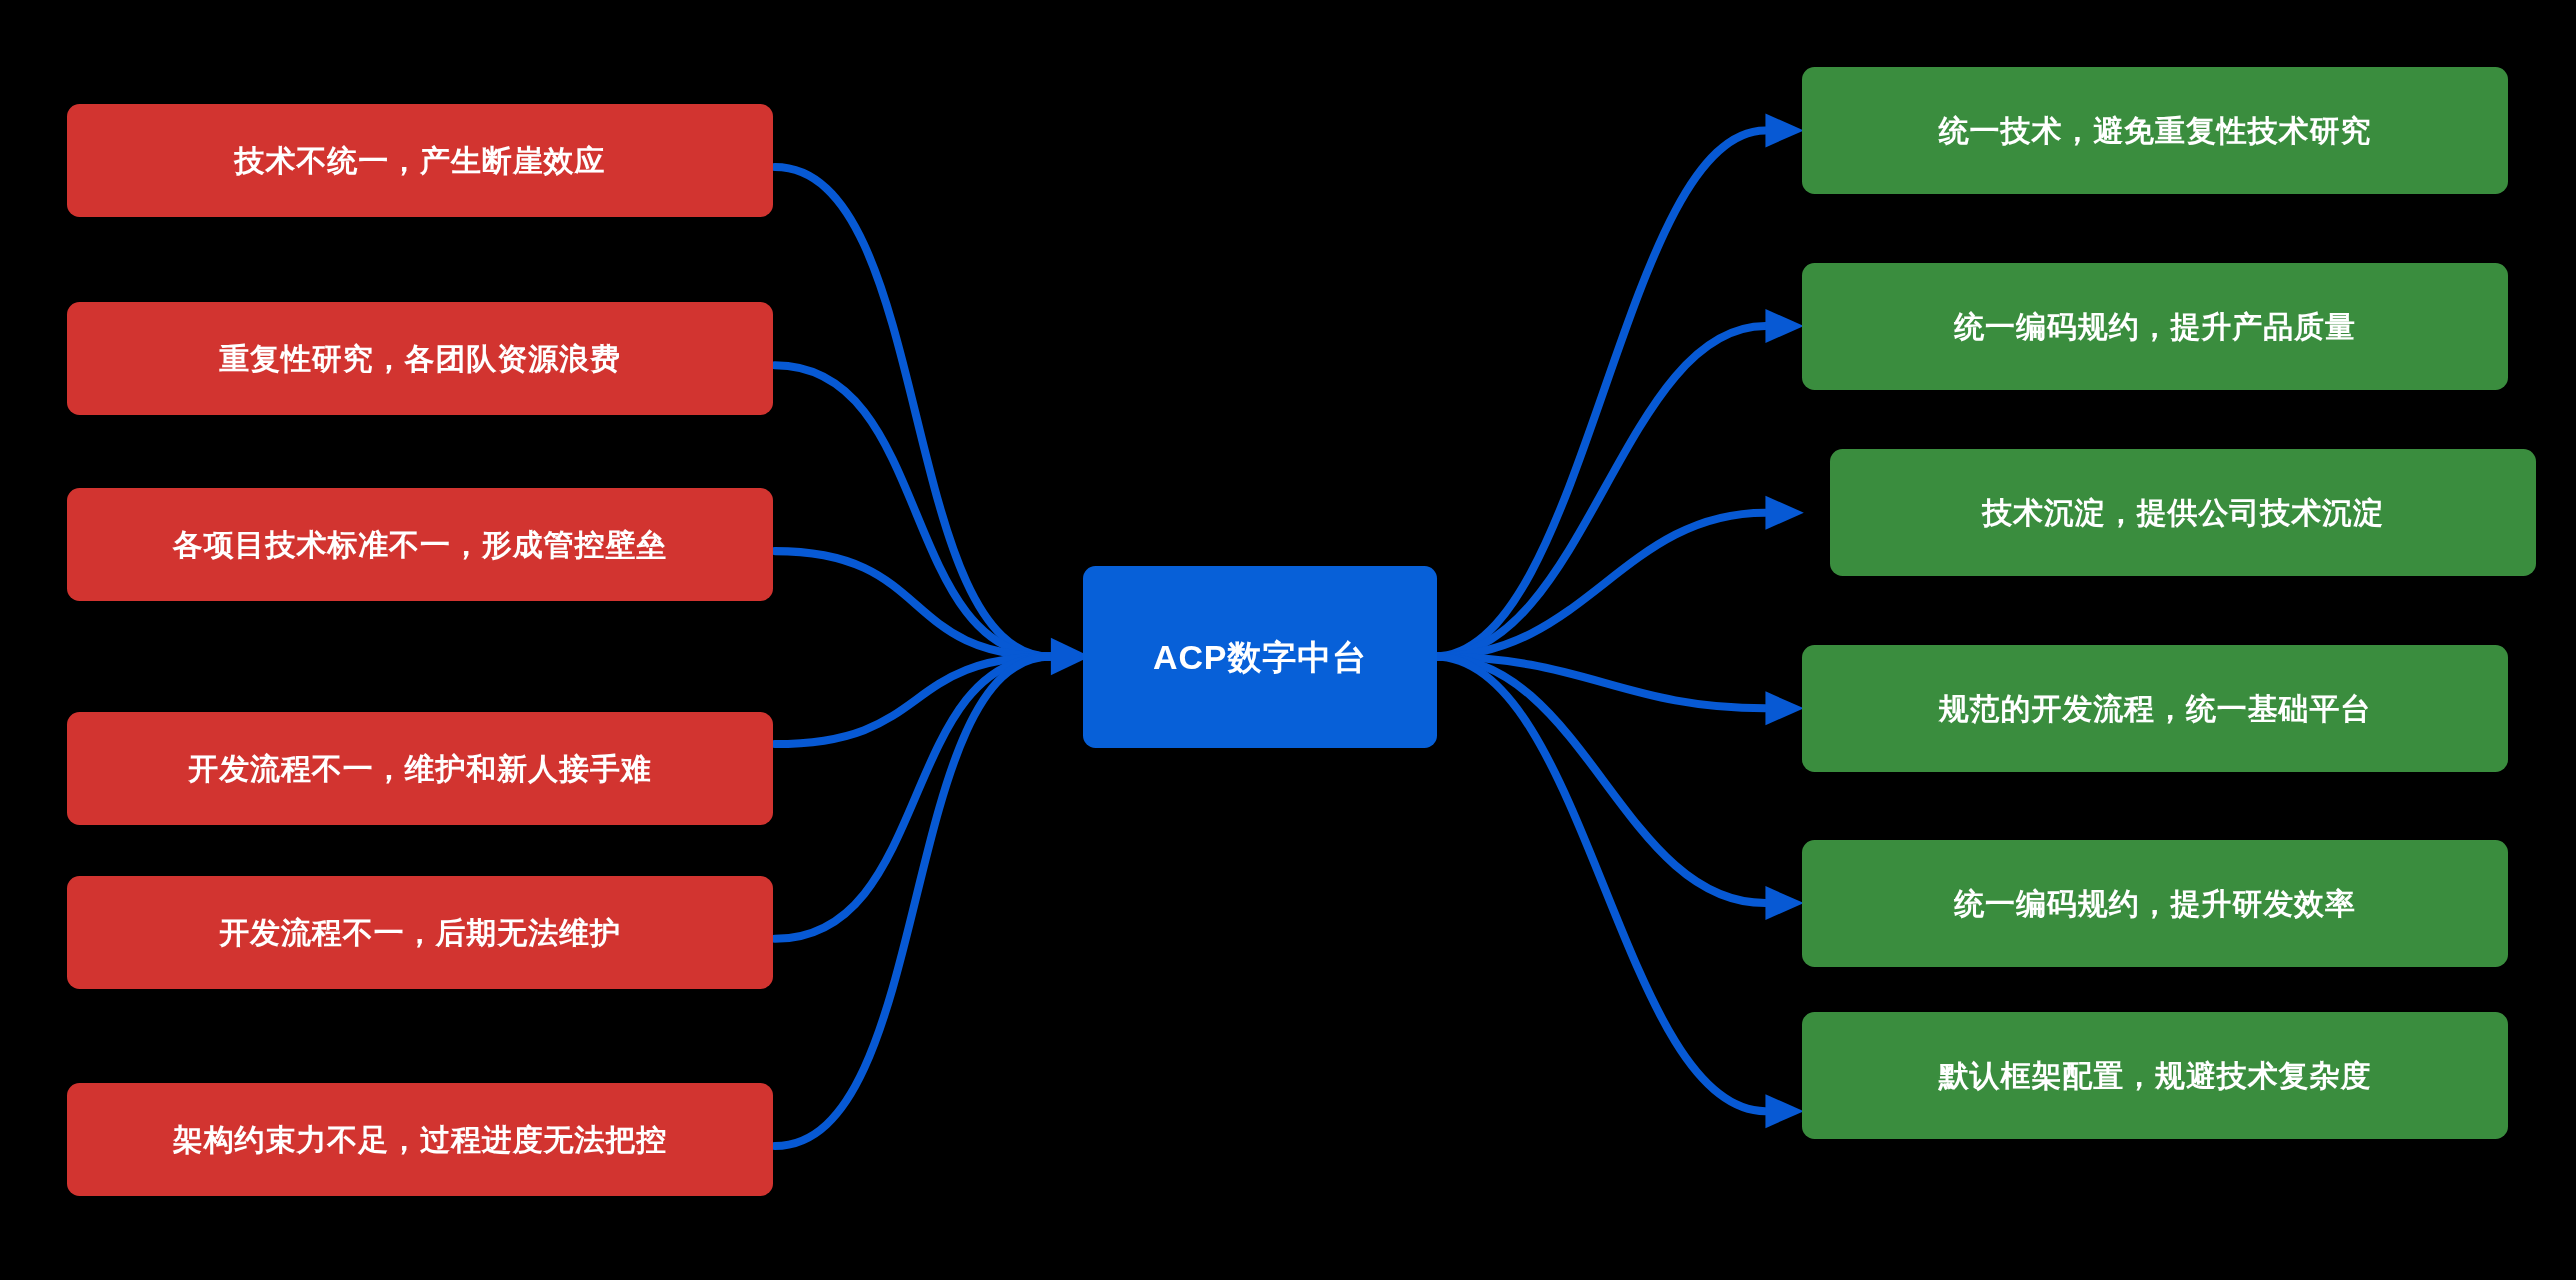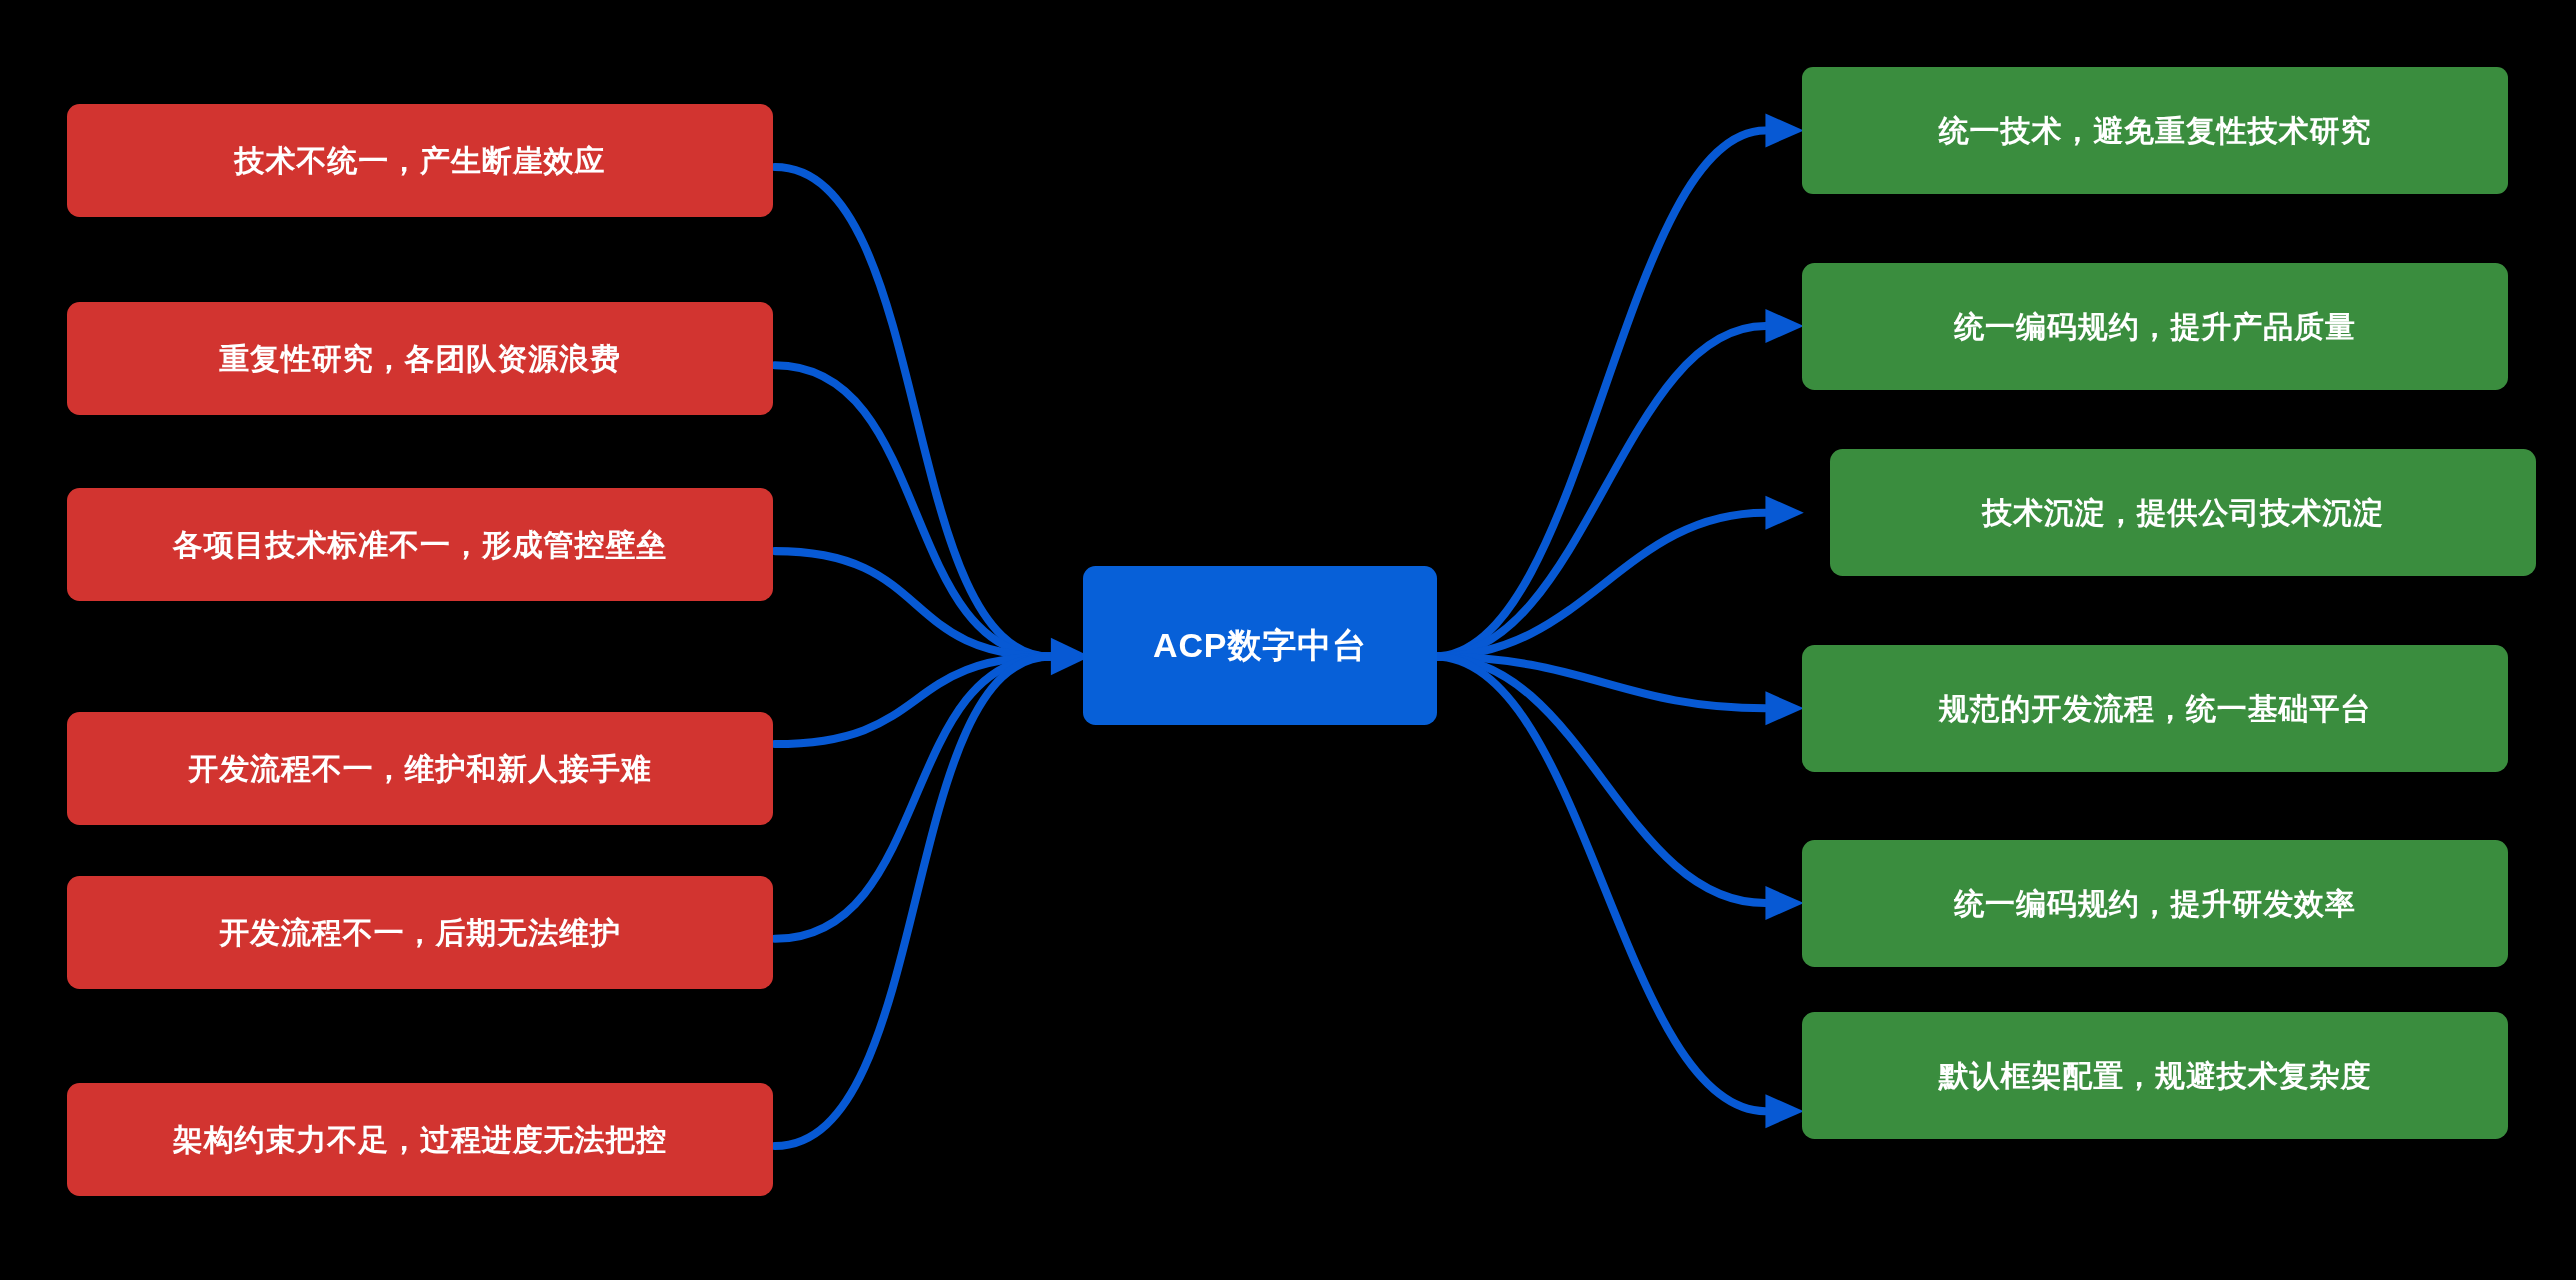--- a/index.html
+++ b/index.html
@@ -58,31 +58,31 @@
   .benefit {
     left: 1802px;
     width: 706px;
     height: 127px;
     background: #3a8d3e;
   }
   .center-node {
     left: 1083px;
     top: 566px;
     width: 354px;
-    height: 159px;
+    height: 182px;
     background: #0760d8;
     font-size: 34px;
   }
   .p1 { top: 104px; }
   .p2 { top: 302px; }
   .p3 { top: 488px; }
   .p4 { top: 712px; }
   .p5 { top: 876px; }
   .p6 { top: 1083px; }
-  .b1 { top: 67px; border-radius: 11px; }
+  .b1 { top: 67px; }
   .b2 { top: 263px; }
   .b3 { top: 449px; margin-left: 28px; }
   .b4 { top: 645px; }
   .b5 { top: 840px; justify-content: center; }
   .b6 { top: 1012px; }
 </style>
 </head>
 <body>
 
 <div class="stage">

